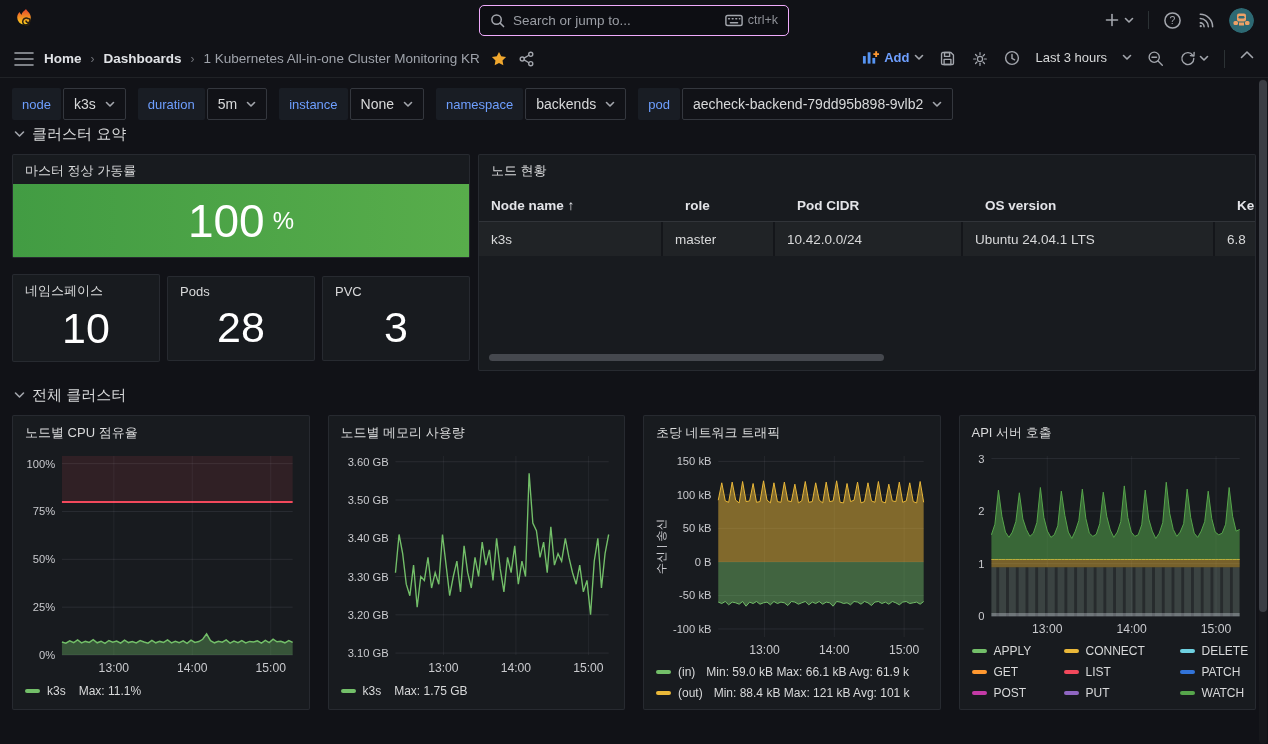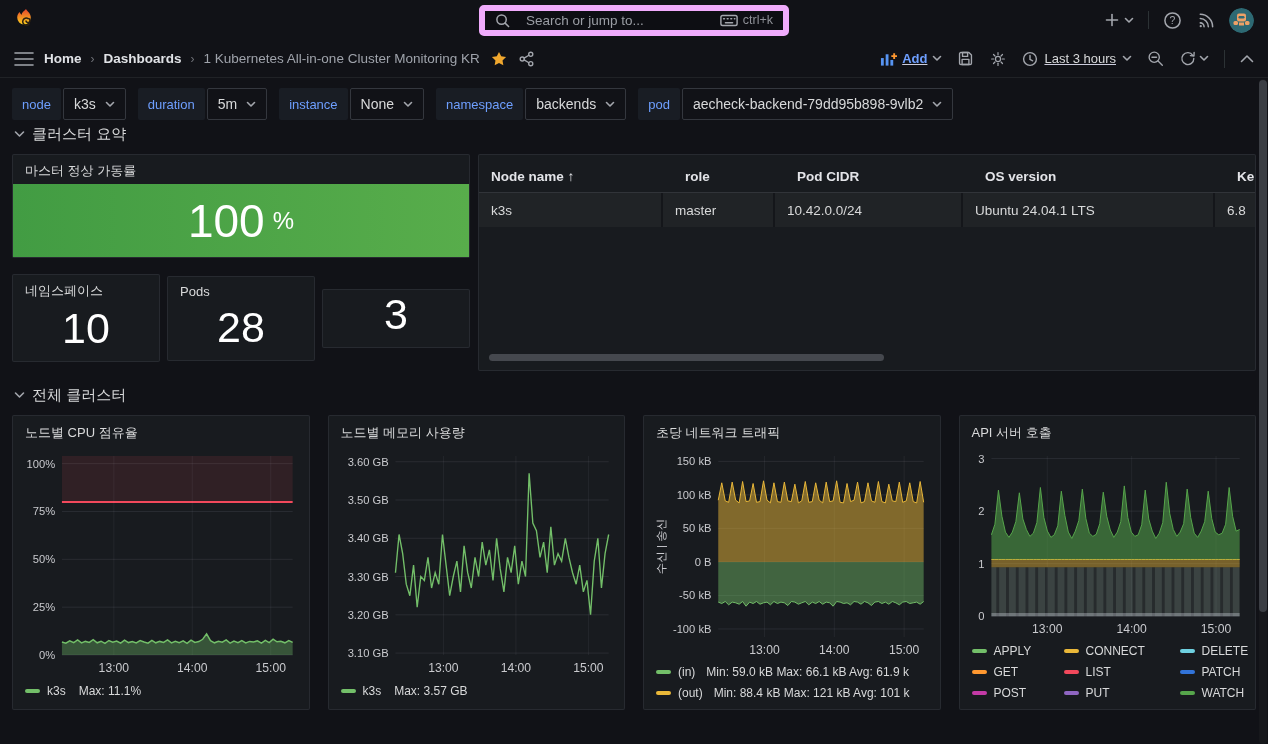--- a/index.html
+++ b/index.html
@@ -5,38 +5,38 @@
   * { margin:0; padding:0; box-sizing:border-box; }
   html,body { width:1268px; height:744px; overflow:hidden; }
   body { background:#111217; color:#ccccdc; font-family:"Liberation Sans","DejaVu Sans",sans-serif; font-size:13px; }
   svg { display:block; }
   .ic { stroke:#a3a6ad; fill:none; stroke-width:1.6; stroke-linecap:round; stroke-linejoin:round; }
 
   
   .topnav { height:40px; display:flex; align-items:center; position:relative; padding:0 14px; background:#111217; }
   .logo { width:24px; height:26px; }
   .searchbox { position:absolute; left:50%; transform:translateX(-50%); width:310px; height:31px;
-    background:#0d0e13; border:6px solid #f0abfc; border-radius:5px; display:flex; align-items:center;
-    padding:0 10px; gap:16px; color:#8e9097; cursor:text; }
+    background:#0d0e13; border:1px solid #f0abfc; border-radius:5px; display:flex; align-items:center;
+    padding:0 10px; gap:8px; color:#8e9097; cursor:text; }
   .searchbox .ph { flex:1; font-size:13.5px; color:#9b9ea5; }
   .kbd { display:flex; align-items:center; gap:5px; color:#8e9097; font-size:12.5px; }
   .nav-right { margin-left:auto; display:flex; align-items:center; gap:14px; }
   .nav-btn { display:flex; align-items:center; gap:4px; cursor:pointer; color:#c7c8cc; }
   .vsep { width:1px; height:18px; background:#2c3235; }
   .avatar { width:25px; height:25px; border-radius:50%; overflow:hidden; cursor:pointer; }
 
   
   .toolbar { height:38px; display:flex; align-items:center; padding:0 14px; border-bottom:1px solid #202226; gap:10px; }
   .crumbs { display:flex; align-items:center; gap:9px; }
   .crumb { color:#e0e2e6; font-weight:700; font-size:13.5px; cursor:pointer; }
   .crumb-sep { color:#6e7077; font-size:12px; }
   .dash-title { color:#9fa3ab; font-size:13.5px; font-weight:400; }
-  .tb-right { margin-left:auto; display:flex; align-items:center; gap:15px;text-decoration:underline; }
+  .tb-right { margin-left:auto; display:flex; align-items:flex-start; gap:15px; }
   .addbtn { display:flex; align-items:center; gap:5px; color:#6e9fff; font-weight:700; cursor:pointer; }
-  .timepick { display:flex; align-items:center; gap:6px; color:#d8d9da; font-weight:500; cursor:pointer; }
+  .timepick { display:flex; align-items:center; gap:15px; color:#d8d9da; font-weight:500; cursor:pointer; }
   .icbtn { cursor:pointer; display:flex; align-items:center; gap:3px; }
 
   
   main { padding:10px 12px 0; }
   .var-row { display:flex; gap:12px; height:32px; }
   .var-pair { display:flex; gap:2px; }
   .var-label { background:#191d24; color:#6e9fff; display:flex; align-items:center; padding:0 10px; border-radius:2px; font-size:13px; }
   .var-value { background:#111217; border:1px solid #34373e; color:#d8d9da; display:flex; align-items:center; gap:9px; padding:0 10px; border-radius:2px; font-size:14px; cursor:pointer; }
   .section-header { display:flex; align-items:center; gap:7px; height:28px; margin:0 0 6px 2px; color:#d8d9da; font-size:15px; font-weight:500; cursor:pointer; }
 
@@ -320,26 +320,28 @@
         <div class="stats" id="stats">
             <div class="panel stat">
               <div class="panel-title">네임스페이스</div>
               <div class="stat-val">10</div>
             </div>
             <div class="panel stat">
               <div class="panel-title">Pods</div>
               <div class="stat-val">28</div>
             </div>
             <div class="panel stat">
+              <div class="panel-title">PVC</div>
               <div class="stat-val">3</div>
             </div>
           </div>
       </div>
 
       <div class="panel panel-nodes">
+        <div class="panel-title">노드 현황</div>
         <div class="tbl" id="nodetbl">
             <div class="tbl-hrow">
               <div class="tbl-h" style="width: 182px; flex: 0 0 auto;">Node name ↑</div>
               <div class="tbl-h" style="width: 112px; flex: 0 0 auto; padding-left: 12px;">role</div>
               <div class="tbl-h" style="width: 188px; flex: 0 0 auto; padding-left: 12px;">Pod CIDR</div>
               <div class="tbl-h" style="width: 252px; flex: 0 0 auto; padding-left: 12px;">OS version</div>
               <div class="tbl-h" style="width: 120px; flex: 0 0 auto; padding-left: 12px;">Ke</div>
             </div>
             <div class="tbl-row">
               <div class="tbl-c" style="width: 182px; flex: 0 0 auto;">k3s</div>
@@ -413,21 +415,21 @@
             <line x1="181.73499999999999" x2="181.73499999999999" y1="8" y2="207" stroke="rgba(204,204,220,0.07)"></line>
             <text x="181.73499999999999" y="224" text-anchor="middle" class="xtick">14:00</text>
             <line x1="256.195" x2="256.195" y1="8" y2="207" stroke="rgba(204,204,220,0.07)"></line>
             <text x="256.195" y="224" text-anchor="middle" class="xtick">15:00</text>
             <path d="M58.0,124.7L61.7,86.5L65.4,105.6L69.1,136.2L72.8,147.7L76.6,117.1L80.3,159.2L84.0,128.5L87.7,132.4L91.4,109.4L95.1,140.0L98.8,124.7L102.5,136.2L106.3,86.5L110.0,117.1L113.7,147.7L117.4,128.5L121.1,113.2L124.8,143.9L128.5,97.9L132.2,124.7L135.9,140.0L139.7,109.4L143.4,128.5L147.1,94.1L150.8,117.1L154.5,101.8L158.2,132.4L161.9,90.3L165.6,120.9L169.4,143.9L173.1,109.4L176.8,124.7L180.5,97.9L184.2,136.2L187.9,113.2L191.6,128.5L195.3,25.2L199.1,75.0L202.8,82.6L206.5,109.4L210.2,94.1L213.9,124.7L217.6,78.8L221.3,117.1L225.0,105.6L228.7,113.2L232.5,90.3L236.2,109.4L239.9,124.7L243.6,136.2L247.3,117.1L251.0,143.9L254.7,132.4L258.4,166.8L262.2,113.2L265.9,90.3L269.6,140.0L273.3,105.6L277.0,86.5" fill="none" stroke="#73BF69" stroke-width="1.4"></path>
           </svg>
           <div class="legend inline">
             <span class="leg-item">
               <span class="chip" style="background: rgb(115, 191, 105);"></span>
               <span>k3s</span>
-              <span class="leg-stats">Max: 3.57 GB</span>
+              <span class="leg-stats">Max: 1.75 GB</span>
             </span>
           </div>
         </div>
         <div class="panel chart-panel">
           <div class="panel-title">초당 네트워크 트래픽</div>
           <svg width="100%" height="211" viewBox="0 0 283 211" preserveAspectRatio="none">
             <line x1="66" x2="277" y1="180.95555555555558" y2="180.95555555555558" stroke="rgba(204,204,220,0.10)"></line>
             <text x="59" y="184.95555555555558" text-anchor="end" class="tick">-100 kB</text>
             <line x1="66" x2="277" y1="147.43703703703704" y2="147.43703703703704" stroke="rgba(204,204,220,0.10)"></line>
             <text x="59" y="151.43703703703704" text-anchor="end" class="tick">-50 kB</text>

